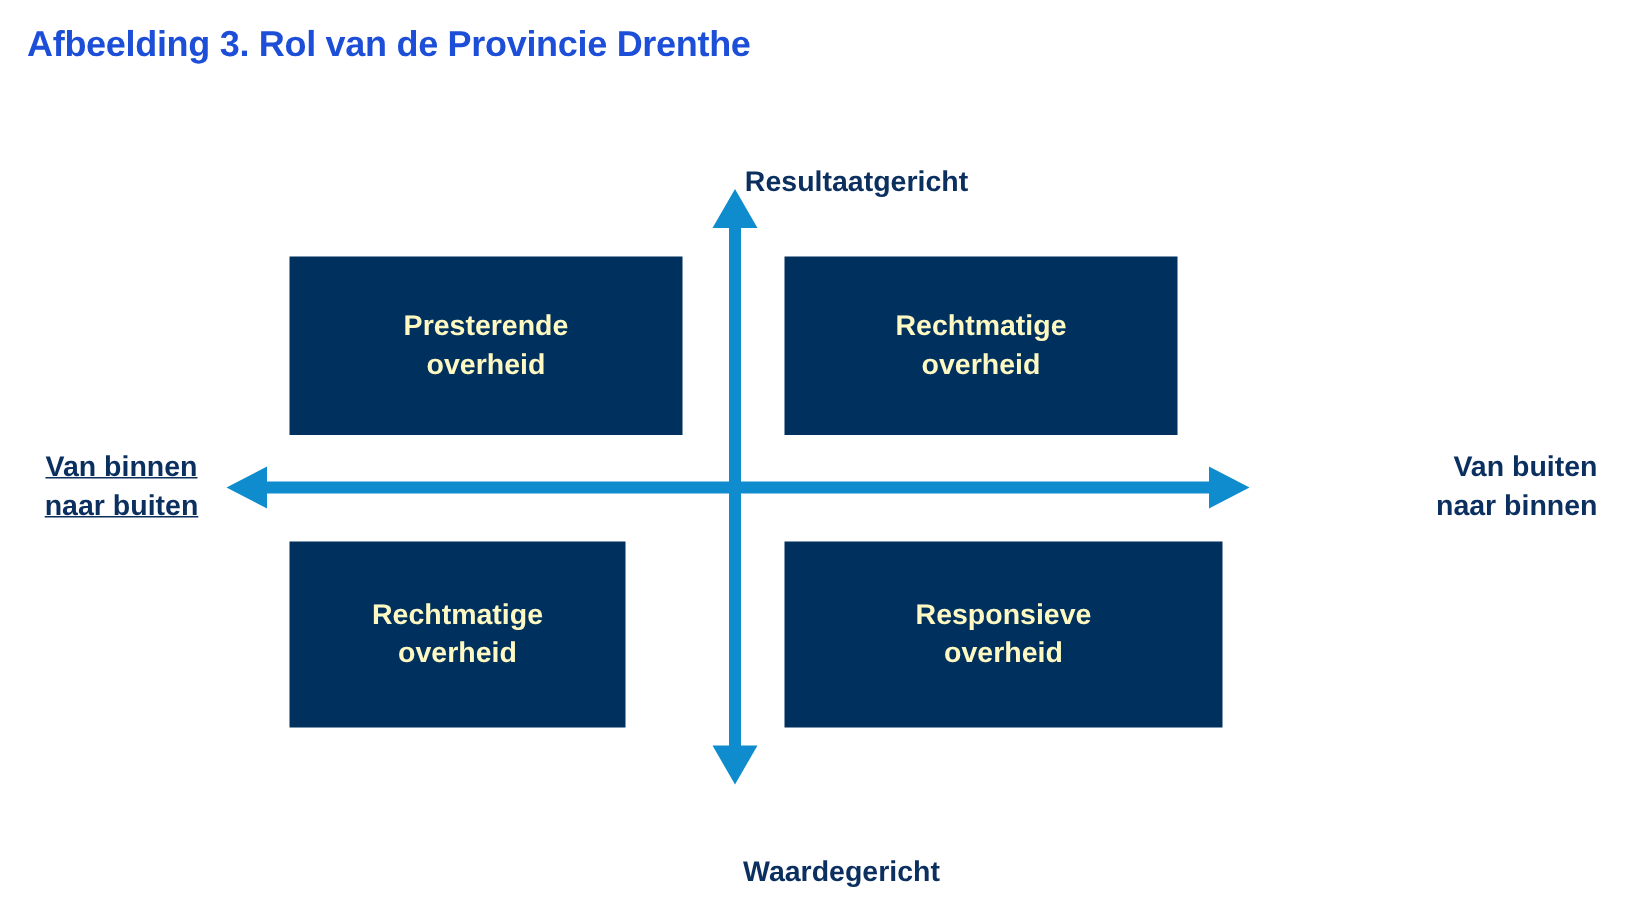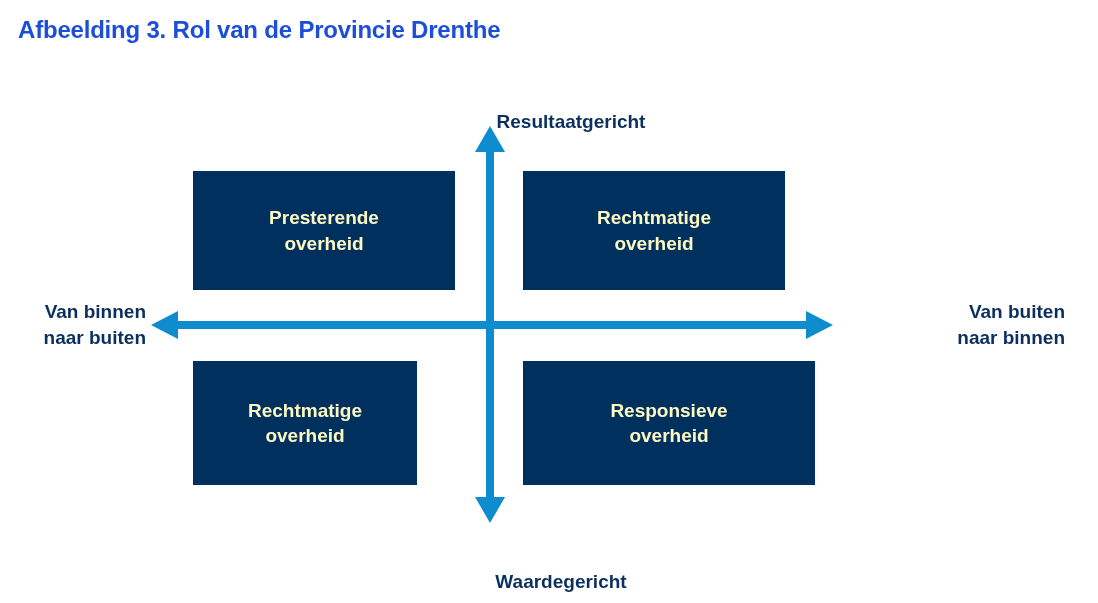--- a/index.html
+++ b/index.html
@@ -62,22 +62,23 @@
     padding-left: 32px;
   }
   #label-top .axis-text { display: inline-block; margin-left: 12px; }
   #label-bottom {
     left: 0; right: 0; top: 543px;
     text-align: center;
   }
   #label-bottom .axis-text { display: inline-block; margin-left: 24px; }
   #label-left {
     left: 16px; top: 299px;
-    text-align: right;
+    text-align: center;
     width: 130px;
+    text-decoration: underline;
   }
   #label-right {
     left: 845px; top: 299px;
     text-align: right;
     width: 220px;
   }
 
   #axis-svg {
     position: absolute;
     left: 0;

